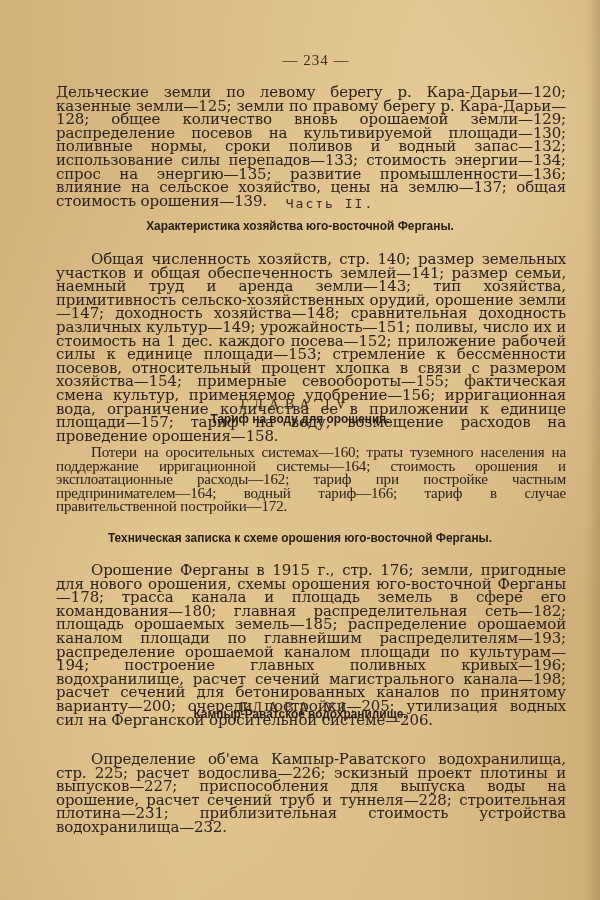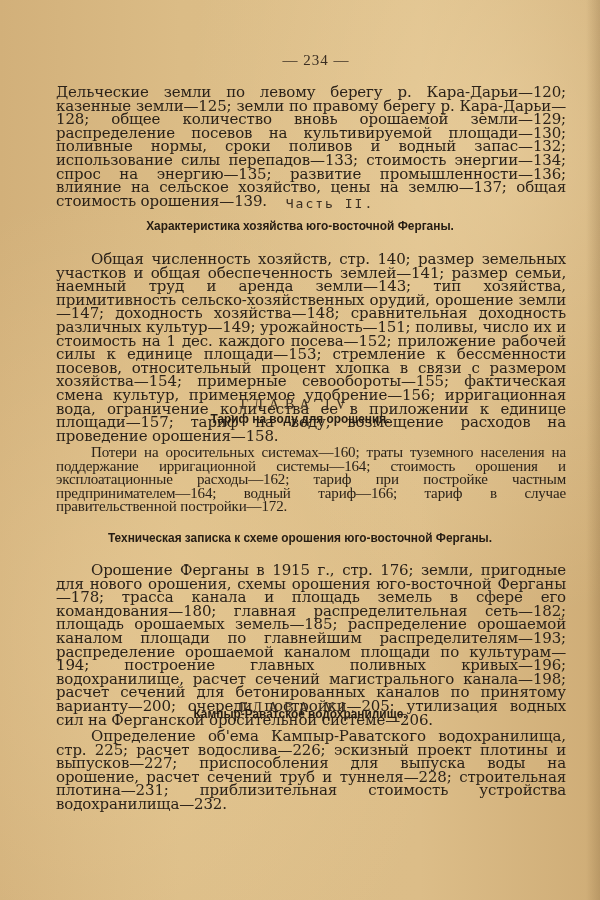--- a/index.html
+++ b/index.html
@@ -62,16 +62,16 @@
 
   <div class="chapter" style="top:397px;">ГЛАВА IV.</div>
   <div class="heading" style="top:411px;">Тариф на воду для орошения.</div>
   <div class="para indent" style="top:435px;font-family:Liberation Serif, serif;">Потери на оросительных системах—160; траты туземного населения на поддержание ирригационной системы—164; стоимость орошения и эксплоатационные расходы—162; тариф при постройке частным предпринимателем—164; водный тариф—166; тариф в случае правительственной постройки—172.</div>
 
   <div class="heading" style="top:530px;">Техническая записка к схеме орошения юго-восточной Ферганы.</div>
   <div class="para indent" style="top:553px;">Орошение Ферганы в 1915 г., стр. 176; земли, пригодные для нового орошения, схемы орошения юго-восточной Ферганы—178; трасса канала и площадь земель в сфере его командования—180; главная распределительная сеть—182; площадь орошаемых земель—185; распределение орошаемой каналом площади по главнейшим распределителям—193; распределение орошаемой каналом площади по культурам—194; построение главных поливных кривых—196; водохранилище, расчет сечений магистрального канала—198; расчет сечений для бетонированных каналов по принятому варианту—200; очереди постройки—205; утилизация водных сил на Ферганской оросительной системе—206.</div>
 
   <div class="chapter" style="top:700px;">ГЛАВА VI.</div>
   <div class="heading" style="top:706px;">Кампыр-Раватское водохранилище.</div>
-  <div class="para indent" style="top:719px;">Определение об'ема Кампыр-Раватского водохранилища, стр. 225; расчет водослива—226; эскизный проект плотины и выпусков—227; приспособления для выпуска воды на орошение, расчет сечений труб и туннеля—228; строительная плотина—231; приблизительная стоимость устройства водохранилища—232.</div>
+  <div class="para indent" style="top:742px;">Определение об'ема Кампыр-Раватского водохранилища, стр. 225; расчет водослива—226; эскизный проект плотины и выпусков—227; приспособления для выпуска воды на орошение, расчет сечений труб и туннеля—228; строительная плотина—231; приблизительная стоимость устройства водохранилища—232.</div>
 
   <div class="edge-right"></div>
 </div>
 
 </body></html>

